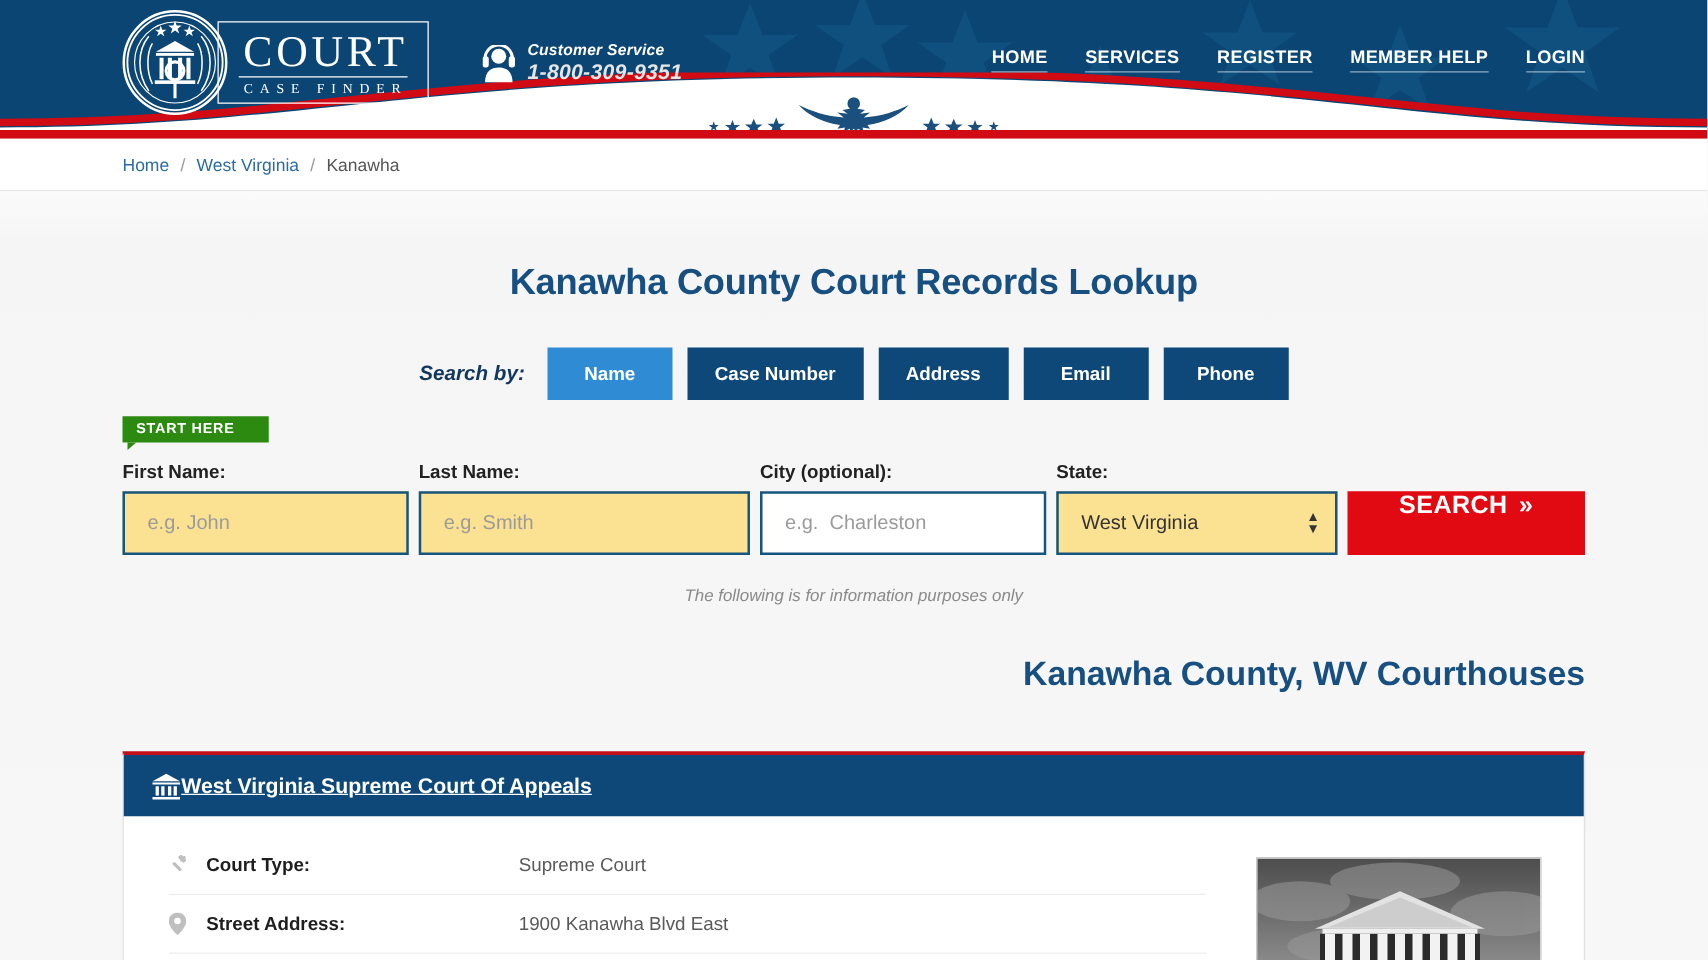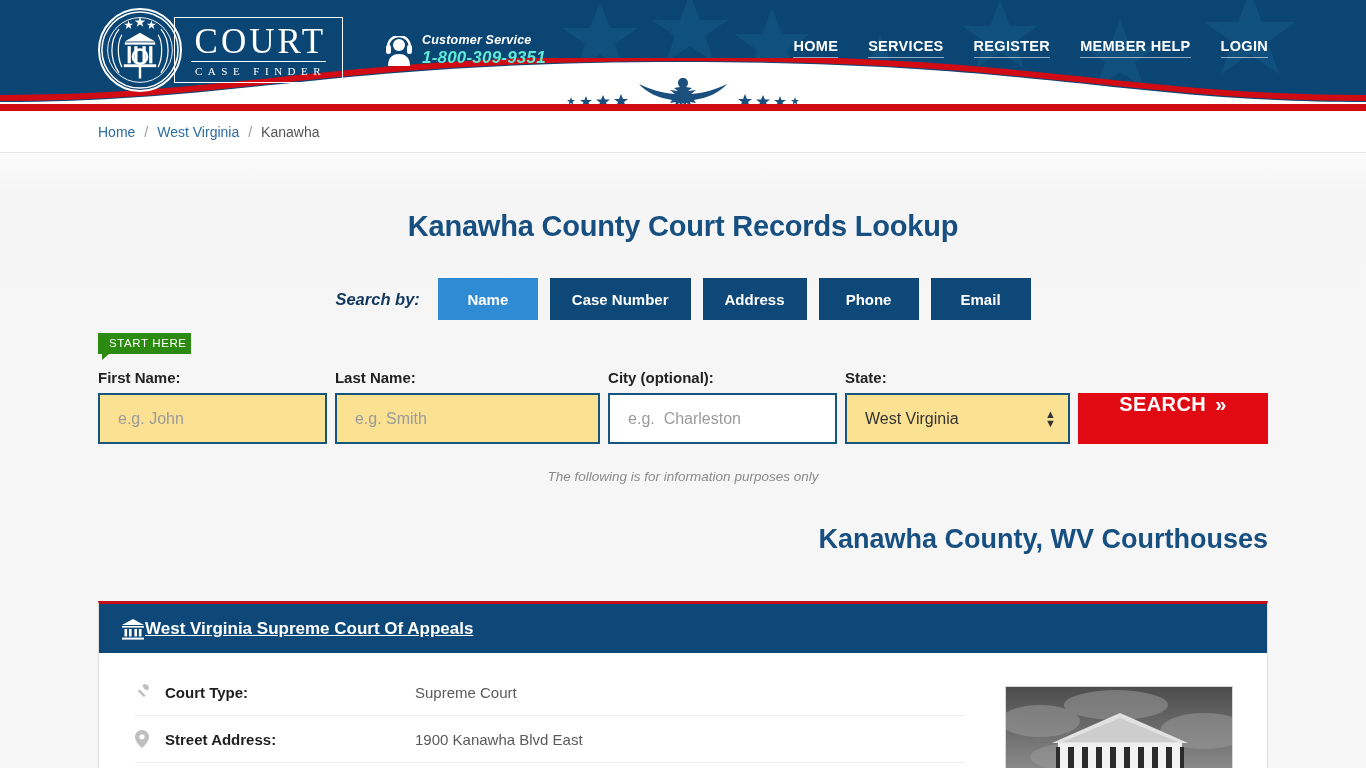--- a/index.html
+++ b/index.html
@@ -71,21 +71,21 @@
     left: 288px; top: 33px;
     display: flex; align-items: center; gap: 10px;
   }
   .cs-icon { width: 26px; height: 30px; flex: none; }
   .cs-label {
     font-size: 12.5px; font-style: italic; font-weight: bold;
     color: #ffffff; letter-spacing: .2px;
   }
   .cs-phone {
     font-size: 17px; font-style: italic; font-weight: bold;
-    color: #5eead4; letter-spacing: .2px; margin-top: 1px;
+    color: #e5e5e5; letter-spacing: .2px; margin-top: 1px;
   }
   .nav {
     position: absolute;
     right: 0; top: 38px;
     display: flex; gap: 30px;
   }
   .nav a {
     color: #ffffff;
     font-size: 14.5px;
     font-weight: bold;
@@ -157,23 +157,23 @@
   .tab.active { background: #2f8bd4; }
 
   
   .formwrap { position: relative; margin-top: 22px; }
   .startbadge {
     position: absolute;
     left: 0; top: -9px;
     background: #2d8a10;
     color: #ffffff;
     font-size: 11.5px;
-    font-weight: normal;
+    font-weight: bold;
     letter-spacing: .6px;
-    padding: 4px 4px 5px 11px;
+    padding: 4px 27px 5px 11px;
   }
   .startbadge:after {
     content: "";
     position: absolute;
     left: 4px; bottom: -6px;
     border-left: 7px solid #2d8a10;
     border-bottom: 6px solid transparent;
   }
   .fields {
     display: flex;
@@ -417,22 +417,22 @@
 <div class="page">
   <div class="container">
 
     <h1 class="title">Kanawha County Court Records Lookup</h1>
 
     <div class="tabrow">
       <span class="searchby">Search by:</span>
       <button class="tab active">Name</button>
       <button class="tab">Case Number</button>
       <button class="tab">Address</button>
+      <button class="tab">Email</button>
       <button class="tab">Phone</button>
-      <button class="tab">Email</button>
     </div>
 
     <div class="formwrap">
       <div class="startbadge">START HERE</div>
 
       <div class="fields">
         <div class="field field-first">
           <label class="flabel">First Name:</label>
           <input class="inp highlight" type="text" placeholder="e.g. John" style="">
         </div>

